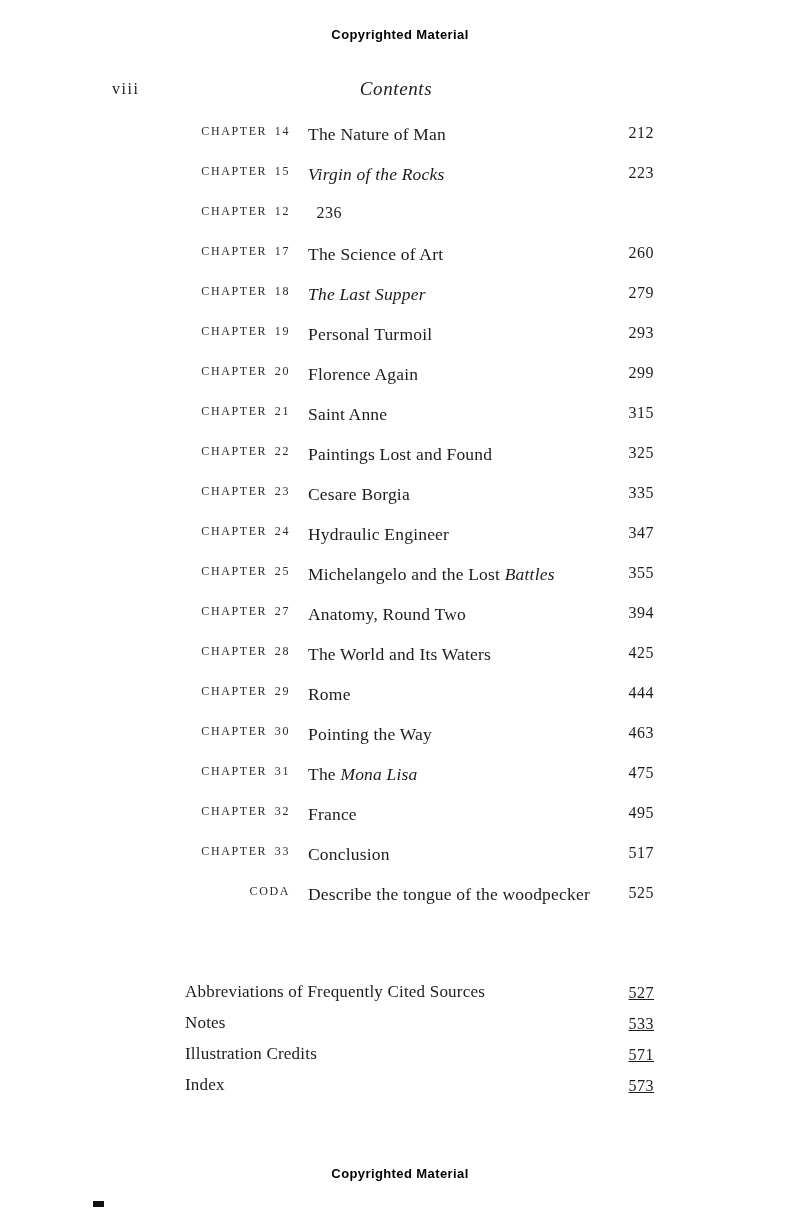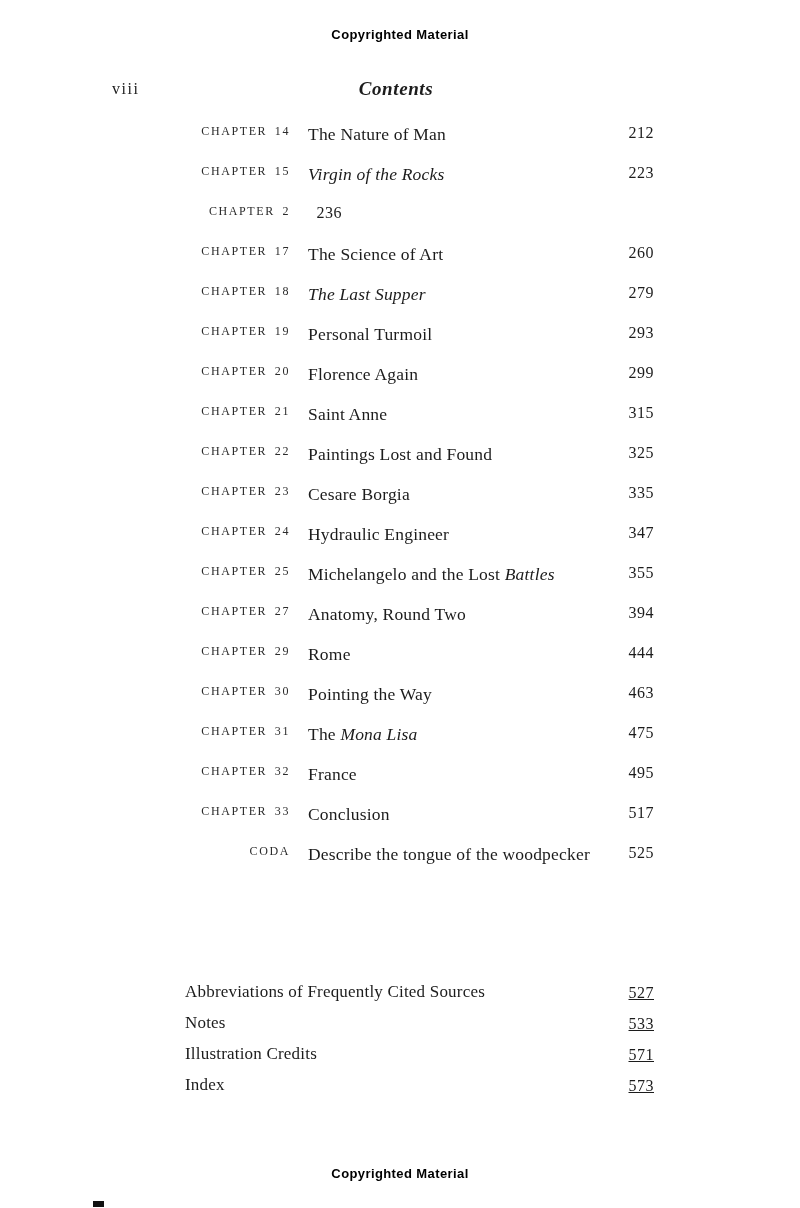--- a/index.html
+++ b/index.html
@@ -37,21 +37,20 @@
 
   .heading {
     position: absolute;
     left: 0;
     top: 78px;
     width: 792px;
     text-align: center;
     font-style: italic;
     font-size: 19px;
     letter-spacing: 0.6px;
-    font-weight: bold;
   }
 
   .toc {
     position: absolute;
     left: 185px;
     top: 114px;
     width: 469px;
   }
   .toc-row {
     display: flex;
@@ -135,21 +134,21 @@
       <span class="ch-label">CHAPTER 14</span>
       <span class="ch-title"><span>The Nature of Man</span></span>
       <span class="ch-page">212</span>
     </div>
     <div class="toc-row">
       <span class="ch-label">CHAPTER 15</span>
       <span class="ch-title"><span class="italic">Virgin of the Rocks</span></span>
       <span class="ch-page">223</span>
     </div>
     <div class="toc-row">
-      <span class="ch-label">CHAPTER 2</span>
+      <span class="ch-label">CHAPTER 12</span>
       <span class="ch-page">236</span>
     </div>
     <div class="toc-row">
       <span class="ch-label">CHAPTER 17</span>
       <span class="ch-title"><span>The Science of Art</span></span>
       <span class="ch-page">260</span>
     </div>
     <div class="toc-row">
       <span class="ch-label">CHAPTER 18</span>
       <span class="ch-title"><span class="italic">The Last Supper</span></span>
@@ -189,20 +188,25 @@
       <span class="ch-label">CHAPTER 25</span>
       <span class="ch-title"><span>Michelangelo and the Lost </span><span class="italic">Battles</span></span>
       <span class="ch-page">355</span>
     </div>
     <div class="toc-row">
       <span class="ch-label">CHAPTER 27</span>
       <span class="ch-title"><span>Anatomy, Round Two</span></span>
       <span class="ch-page">394</span>
     </div>
     <div class="toc-row">
+      <span class="ch-label">CHAPTER 28</span>
+      <span class="ch-title"><span>The World and Its Waters</span></span>
+      <span class="ch-page">425</span>
+    </div>
+    <div class="toc-row">
       <span class="ch-label">CHAPTER 29</span>
       <span class="ch-title"><span>Rome</span></span>
       <span class="ch-page">444</span>
     </div>
     <div class="toc-row">
       <span class="ch-label">CHAPTER 30</span>
       <span class="ch-title"><span>Pointing the Way</span></span>
       <span class="ch-page">463</span>
     </div>
     <div class="toc-row">

